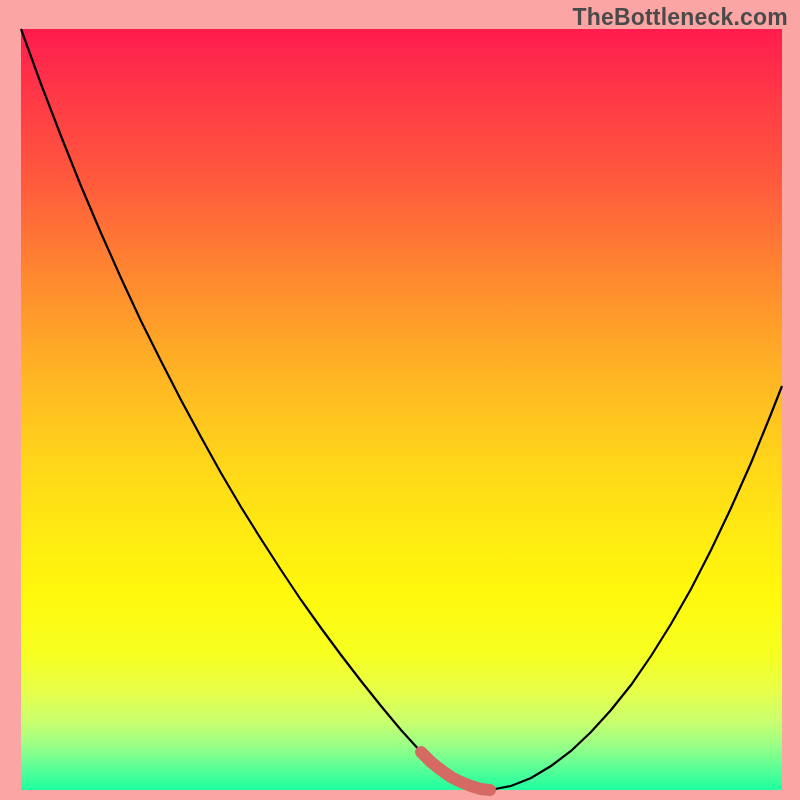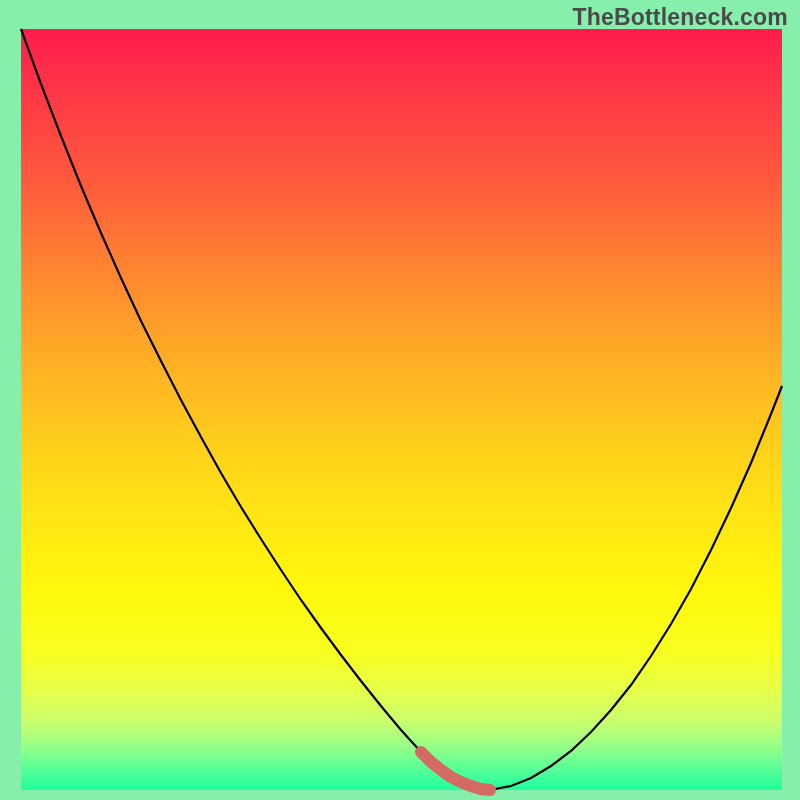--- a/index.html
+++ b/index.html
@@ -1,20 +1,20 @@
 <!DOCTYPE html>
 <html><head>
 <meta charset="utf-8">
 <style>
   * { margin: 0; padding: 0; box-sizing: border-box; }
   html, body { width: 800px; height: 800px; overflow: hidden; }
   .frame {
     width: 800px;
     height: 800px;
-    background: #86efac;
+    background: #fca5a5;
     position: relative;
   }
   .watermark {
     position: absolute;
     top: 4px;
     right: 12px;
     color: #4a4a4a;
     font-family: Arial, Helvetica, sans-serif;
     font-size: 23px;
     font-weight: bold;

